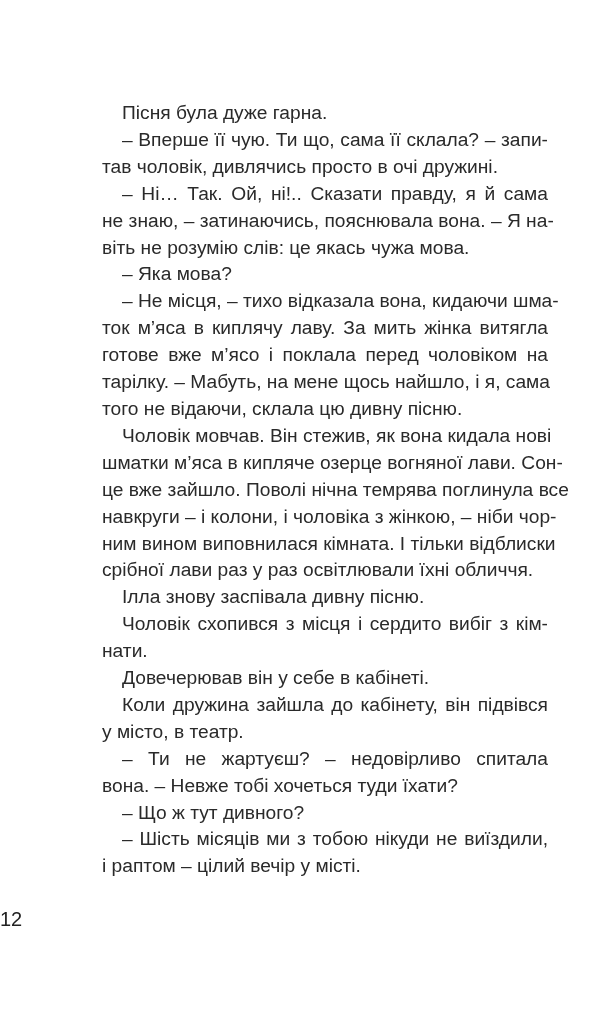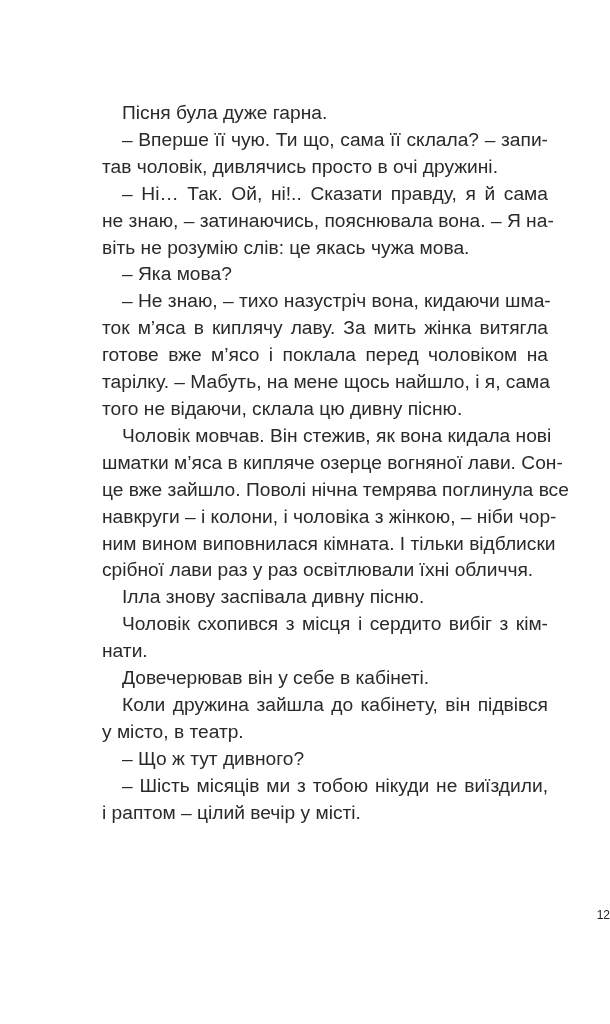--- a/index.html
+++ b/index.html
@@ -7,22 +7,22 @@
     .page {
       position: absolute; left: 102px; top: 100px; width: 446px;
       font-family: "Liberation Sans", sans-serif;
       font-size: 19.2px; line-height: 26.9px; color: #2a2a2a;
       font-weight: 300;
     }
     .line { display: block; text-align: justify; text-align-last: justify; white-space: nowrap; }
     .line.last { text-align-last: left; }
     .line.ind { padding-left: 20px; }
     .pagenum {
-      position: absolute; top: 908px; left: 0; width: 610px; text-align: right;
-      font-family: "Liberation Sans", sans-serif; font-size: 12px; color: #222;
+      position: absolute; top: 908px; left: 0; width: 610px; text-align: left;
+      font-family: "Liberation Sans", sans-serif; font-size: 20px; color: #222;
     }
   </style>
 </head>
 <body>
 
 <div class="page" id="page">
     <div class="para">
       <span class="line ind last">Пісня була дуже гарна.</span>
     </div>
     <div class="para">
@@ -31,21 +31,21 @@
     </div>
     <div class="para">
       <span class="line ind">– Ні… Так. Ой, ні!.. Сказати правду, я й сама</span>
       <span class="line">не знаю, – затинаючись, пояснювала вона. – Я на-</span>
       <span class="line last">віть не розумію слів: це якась чужа мова.</span>
     </div>
     <div class="para">
       <span class="line ind last">– Яка мова?</span>
     </div>
     <div class="para">
-      <span class="line ind">– Не знаю, – тихо назустріч вона, кидаючи шма-</span>
+      <span class="line ind">– Не місця, – тихо відказала вона, кидаючи шма-</span>
       <span class="line">ток м’яса в киплячу лаву. За мить жінка витягла</span>
       <span class="line">готове вже м’ясо і поклала перед чоловіком на</span>
       <span class="line">тарілку. – Мабуть, на мене щось найшло, і я, сама</span>
       <span class="line last">того не відаючи, склала цю дивну пісню.</span>
     </div>
     <div class="para">
       <span class="line ind">Чоловік мовчав. Він стежив, як вона кидала нові</span>
       <span class="line">шматки м’яса в кипляче озерце вогняної лави. Сон-</span>
       <span class="line">це вже зайшло. Поволі нічна темрява поглинула все</span>
       <span class="line">навкруги – і колони, і чоловіка з жінкою, – ніби чор-</span>
@@ -62,20 +62,24 @@
     <div class="para">
       <span class="line ind last">Довечерював він у себе в кабінеті.</span>
     </div>
     <div class="para">
       <span class="line ind">Коли дружина зайшла до кабінету, він підвівся</span>
     </div>
     <div class="para">
       <span class="line last">у місто, в театр.</span>
     </div>
     <div class="para">
+      <span class="line ind">– Ти не жартуєш? – недовірливо спитала</span>
+      <span class="line last">вона. – Невже тобі хочеться туди їхати?</span>
+    </div>
+    <div class="para">
       <span class="line ind last">– Що ж тут дивного?</span>
     </div>
     <div class="para">
       <span class="line ind">– Шість місяців ми з тобою нікуди не виїздили,</span>
       <span class="line last">і раптом – цілий вечір у місті.</span>
     </div>
   </div>
 <div class="pagenum">12</div>
 
 </body></html>

